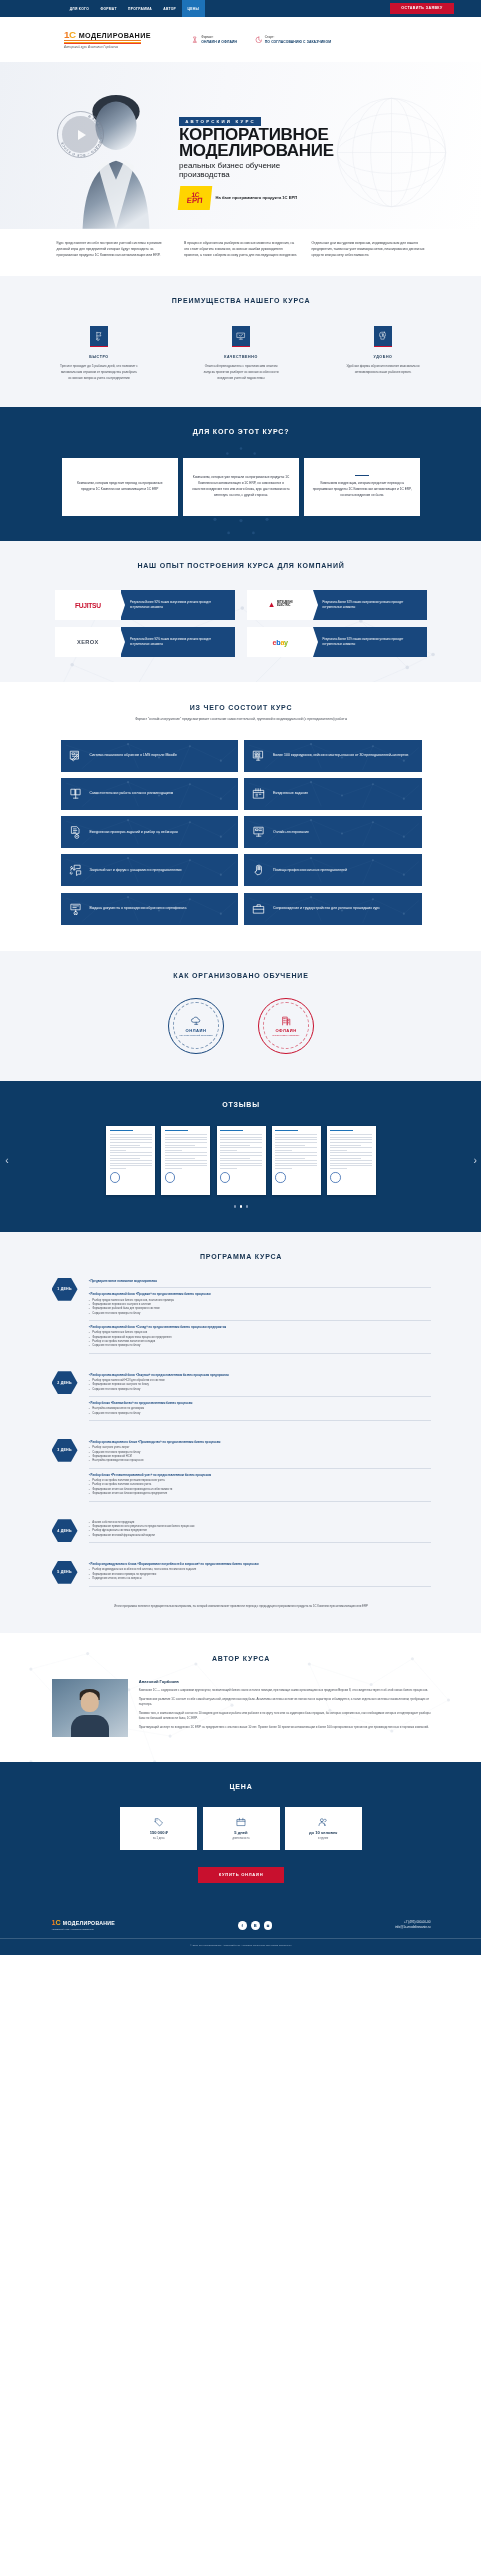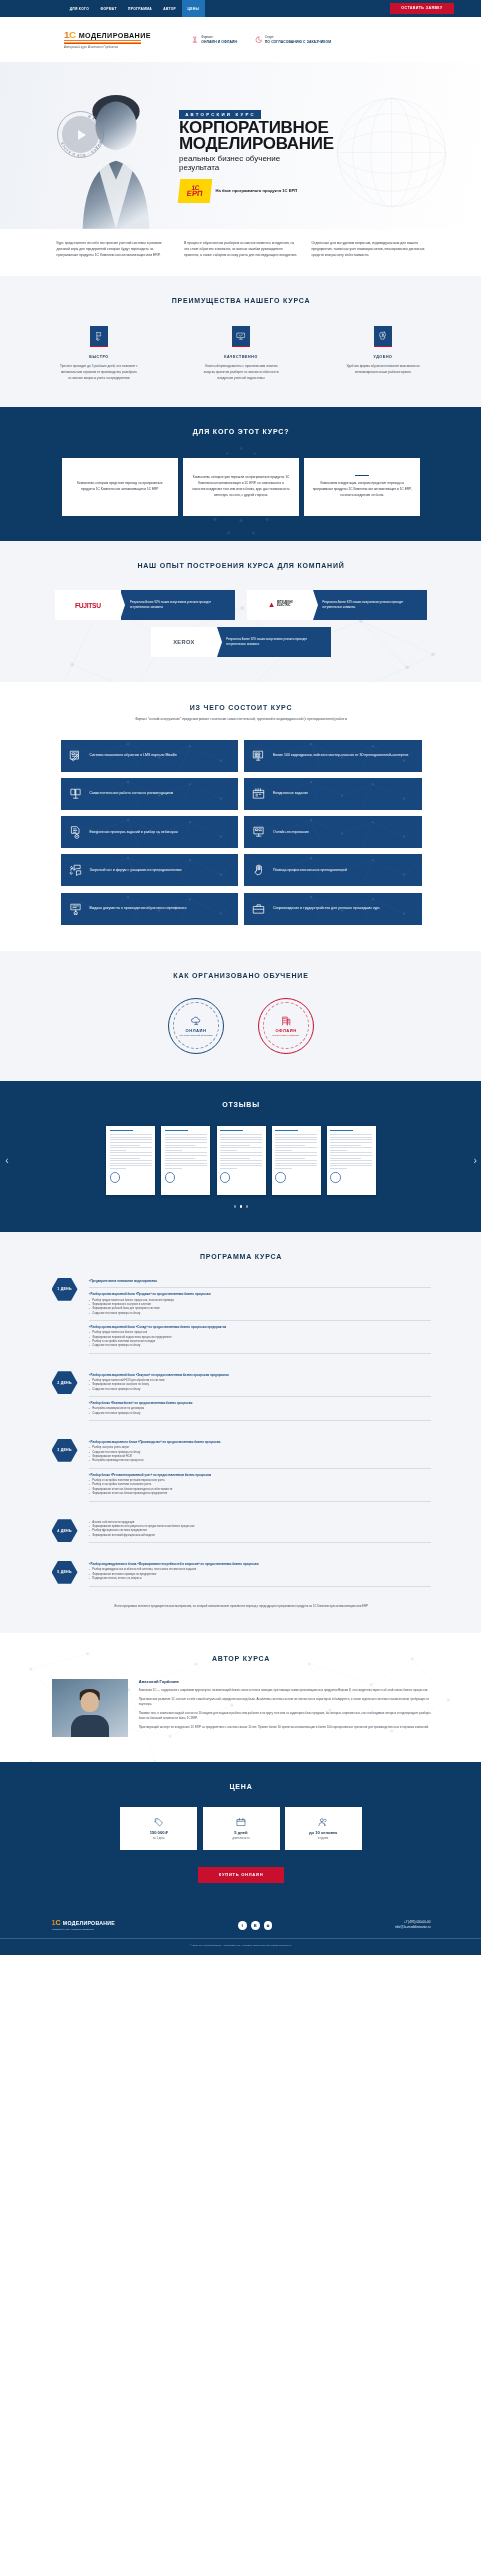--- a/index.html
+++ b/index.html
@@ -103,21 +103,21 @@
     width: 0; height: 0;
     border-left: 8.8px solid rgba(255,255,255,.9);
     border-top: 5.7px solid transparent;
     border-bottom: 5.7px solid transparent;
     margin-left: 2.6px;
   }
   .ring-text {
     position: absolute; inset: -0.5px; font-size: 2.7px; font-weight: bold;
     color: #8b94a3; letter-spacing: 0.5px;
   }
-  .hero-copy { position: absolute; left: 179px; top: 47px; width: 206px; }
+  .hero-copy { position: absolute; left: 179px; top: 54px; width: 206px; }
   .badge-course {
     display: inline-block; background: #18477d; color: #fff;
     font-size: 4.4px; font-weight: bold; letter-spacing: 2.2px;
     padding: 2.1px 5.2px 2.1px 6.2px;
   }
   .hero-h1 {
     font-size: 17px; font-weight: bold; color: #15181c;
     letter-spacing: -0.3px; line-height: .96; margin-top: 1px;
     text-transform: uppercase;
   }
@@ -442,21 +442,21 @@
     </div>
 
     <div class="hero-copy">
       <div class="badge-course">АВТОРСКИЙ КУРС</div>
       <div class="hero-h1">
         <div>КОРПОРАТИВНОЕ</div>
         <div>МОДЕЛИРОВАНИЕ</div>
       </div>
       <div class="hero-h2">
         <div>реальных бизнес обучение</div>
-        <div>результата</div>
+        <div>производства</div>
       </div>
       <div class="hero-erp">
         <div class="erp-swatch">
           <span class="e1">1C</span>
           <span class="e2">ЕРП</span>
         </div>
         <div class="erp-note">На базе программного продукта 1С ЕРП</div>
       </div>
     </div>
   </div>
@@ -591,20 +591,26 @@
             </div>
           </div>
           <div class="comp-txt">Результаты.Более 92% наших выпускников успешно проходят вступительные экзамены</div>
         </div>
         <div class="comp-row">
           <div class="comp-logo">
             <span class="brand-generic">XEROX</span>
           </div>
           <div class="comp-txt">Результаты.Более 92% наших выпускников успешно проходят вступительные экзамены</div>
         </div>
+        <div class="comp-row">
+          <div class="comp-logo">
+            <div class="brand-ebay"><span class="e1">e</span><span class="e2">b</span><span class="e3">a</span><span class="e4">y</span></div>
+          </div>
+          <div class="comp-txt">Результаты.Более 92% наших выпускников успешно проходят вступительные экзамены</div>
+        </div>
       </div>
   </div>
 
   <div class="sec sec-white parts">
     <div class="sec-title dark">ИЗ ЧЕГО СОСТОИТ КУРС</div>
     <div class="sec-sub">Формат "онлайн-погружение" предусматривает сочетание самостоятельной, групповой и индивидуальной (с преподавателем) работы</div>
     <div class="parts-grid">
         <div class="part-card">
           <svg class="netfx" viewBox="0 0 344 63">
             <g stroke="#4f7aa6" stroke-width="0.6" fill="none">

